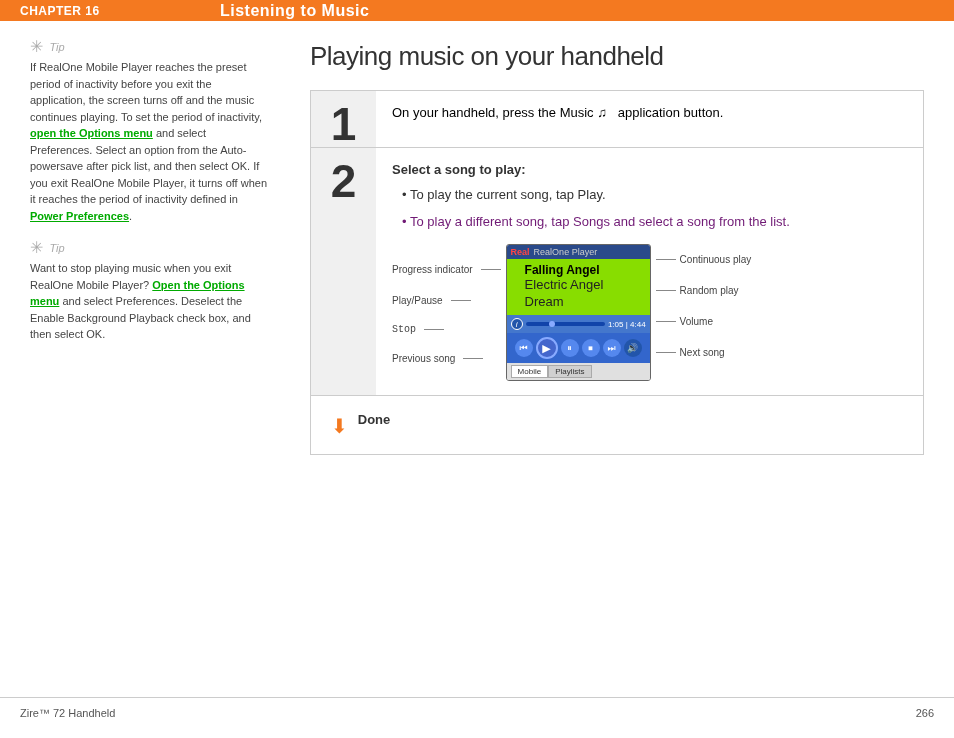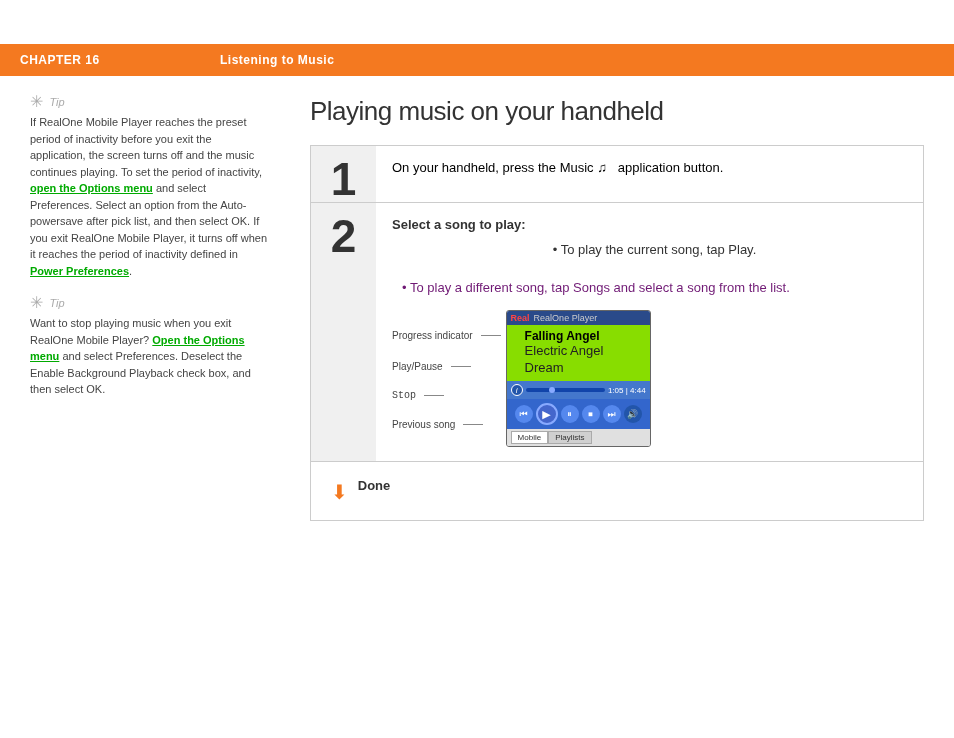--- a/index.html
+++ b/index.html
@@ -8,37 +8,36 @@
       height: 738px;
       font-family: Arial, Helvetica, sans-serif;
       font-size: 13px;
       background: #fff;
       overflow: hidden;
     }
 
     
     .header {
       background: #f47920;
-      height: 32px;
+      height: 21px;
       display: flex;
       align-items: center;
       padding: 0 20px;
-      margin-top: 44px;
     }
     .header-chapter {
       color: #fff;
       font-weight: bold;
       font-size: 12px;
       letter-spacing: 0.5px;
       width: 200px;
     }
     .header-title {
       color: #fff;
       font-weight: bold;
-      font-size: 12px;
+      font-size: 16px;
       letter-spacing: 0.5px;
     }
 
     
     .content {
       display: flex;
       height: calc(738px - 32px - 30px);
       padding: 0;
     }
 
@@ -424,21 +423,21 @@
           </p>
         </div>
       </div>
 
       <div class="step-row" style="border-bottom:none; align-items:stretch;">
         <div class="step-num-cell" style="background:#f0f0f0; align-items:flex-start; padding-top:10px;">
           <span class="step-num-text">2</span>
         </div>
         <div class="step-body">
           <div class="select-song" style="font-weight:bold; font-size:13px; color:#333; margin-bottom:10px;">Select a song to play:</div>
-          <div class="bullet-point" style="font-size:13px; color:#333; margin-bottom:23px; padding-left:10px;text-align:center;">
+          <div class="bullet-point" style="font-size:13px; color:#333; margin-bottom:12px; padding-left:10px;">
             • <span>To play the current song, tap Play.</span>
           </div>
           <div class="bullet-point" style="font-size:13px; color:#701a75; margin-bottom:12px; padding-left:10px;">
             • <span>To play a different song, tap Songs and select a song from the list.</span>
           </div>
 
           <div class="diagram-wrapper">
 
             <div class="left-labels">
               <div class="left-label-item" style="margin-bottom:20px;">
@@ -488,20 +487,38 @@
                 <div class="ctrl-btn" style="font-size:9px;">⏭</div>
                 <div class="ctrl-btn volume-btn" style="font-size:9px; background:#2255aa;">🔊</div>
               </div>
 
               <div class="player-tabs">
                 <div class="player-tab active">Mobile</div>
                 <div class="player-tab">Playlists</div>
               </div>
             </div>
 
+            <div class="right-labels">
+              <div class="right-label-item" style="margin-bottom:20px;">
+                <div class="h-line" style="margin-right:4px;"></div>
+                <span>Continuous play</span>
+              </div>
+              <div class="right-label-item" style="margin-bottom:20px;">
+                <div class="h-line" style="margin-right:4px;"></div>
+                <span>Random play</span>
+              </div>
+              <div class="right-label-item" style="margin-bottom:20px;">
+                <div class="h-line" style="margin-right:4px;"></div>
+                <span>Volume</span>
+              </div>
+              <div class="right-label-item">
+                <div class="h-line" style="margin-right:4px;"></div>
+                <span>Next song</span>
+              </div>
+            </div>
           </div>
 
         </div>
       </div>
 
       <div class="done-section" style="border-top:1px solid #ccc;">
         <span class="done-icon">⬇</span>
         <span class="done-label">Done</span>
       </div>
 

